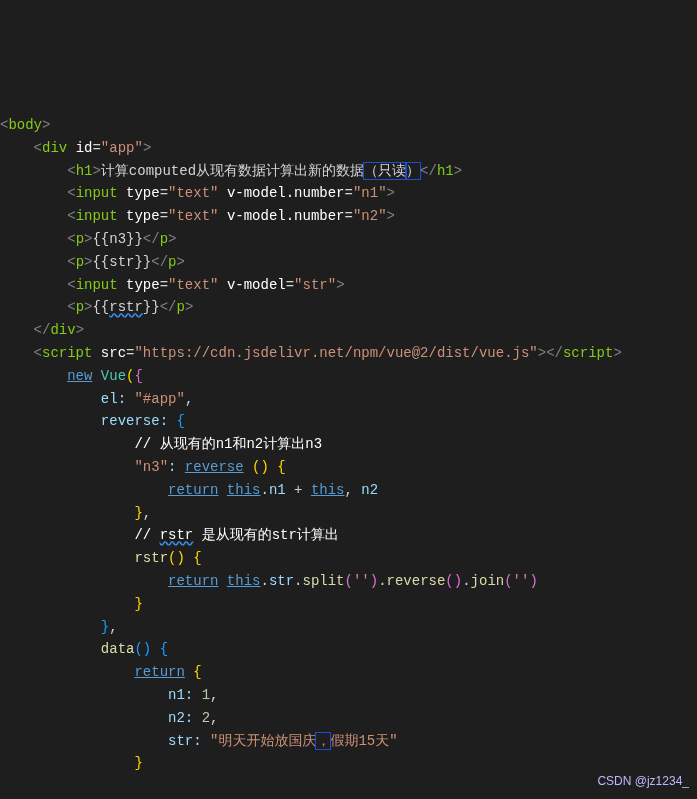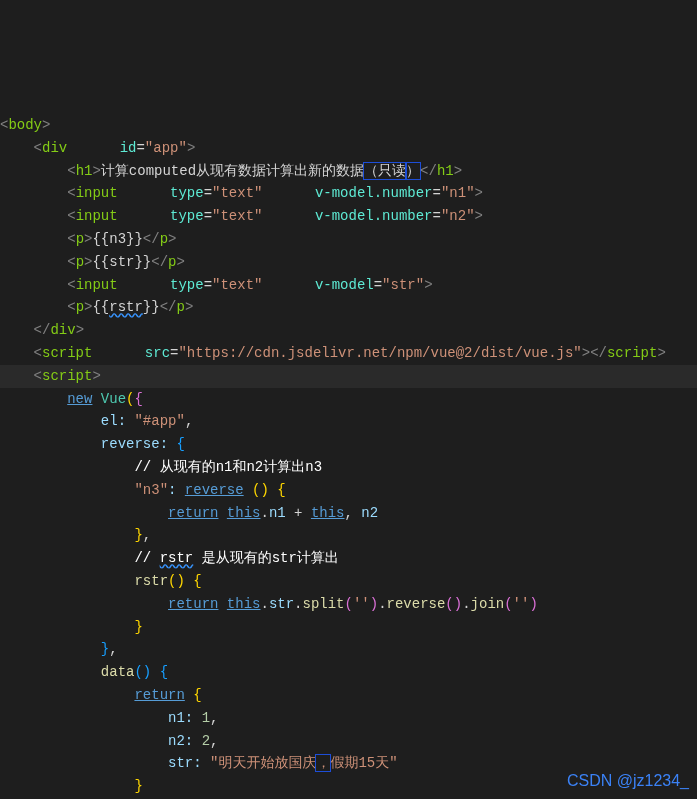--- a/index.html
+++ b/index.html
@@ -10,63 +10,63 @@
     line-height: 22.8px;
     color: #d4d4d4;
     width: 697px;
     height: 799px;
     overflow: hidden;
     white-space: pre;
   }
   .code { padding: 0; }
   .tag { color: #808080; }
   .tagname { color: #84cc16; }
-  .attr { color: #5eead4; margin-left: 44px; }
+  .attr { color: #ffffff; }
   .str { color: #ce9178; }
   .kw { color: #569cd6; text-decoration: underline; }
   .cls { color: #4ec9b0; text-align: right; }
   .fn { color: #dcdcaa; }
   .prop { color: #9cdcfe; }
   .num { color: #b5cea8; }
   .comment { color: #ffffff; text-align: right; }
   .txt { color: #d4d4d4; }
   .punct { color: #d4d4d4; }
   .brace-y { color: #ffd700; }
   .brace-p { color: #da70d6; }
   .brace-b { color: #179fff; }
   .warn { border: 1px solid #1d4ed8; margin: -1px; }
   .wavy { text-decoration: underline wavy #3794ff; text-decoration-skip-ink: none; }
   .currentline { background: #2a2a2a; display: block; width: 100%; }
   .watermark {
     position: absolute;
     right: 8px;
     bottom: 6px;
-    color: #3b82f6;
-    font-size: 16px;
+    color: #c4b5fd;
+    font-size: 12px;
     font-family: sans-serif;
   }
 </style>
 </head>
 <body>
 
 
 
 <div class="code">
 <span class="tag">&lt;</span><span class="tagname">body</span><span class="tag">&gt;</span>
     <span class="tag">&lt;</span><span class="tagname">div</span> <span class="attr">id</span><span class="txt">=</span><span class="str">"app"</span><span class="tag">&gt;</span>
         <span class="tag">&lt;</span><span class="tagname">h1</span><span class="tag">&gt;</span><span class="txt">计算computed从现有数据计算出新的数据</span><span class="warn"><span class="txt">（只读</span></span><span class="warn"><span class="txt">）</span></span><span class="tag">&lt;/</span><span class="tagname">h1</span><span class="tag">&gt;</span>
         <span class="tag">&lt;</span><span class="tagname">input</span> <span class="attr">type</span><span class="txt">=</span><span class="str">"text"</span> <span class="attr">v-model.number</span><span class="txt">=</span><span class="str">"n1"</span><span class="tag">&gt;</span>
         <span class="tag">&lt;</span><span class="tagname">input</span> <span class="attr">type</span><span class="txt">=</span><span class="str">"text"</span> <span class="attr">v-model.number</span><span class="txt">=</span><span class="str">"n2"</span><span class="tag">&gt;</span>
         <span class="tag">&lt;</span><span class="tagname">p</span><span class="tag">&gt;</span><span class="txt">{{n3}}</span><span class="tag">&lt;/</span><span class="tagname">p</span><span class="tag">&gt;</span>
         <span class="tag">&lt;</span><span class="tagname">p</span><span class="tag">&gt;</span><span class="txt">{{str}}</span><span class="tag">&lt;/</span><span class="tagname">p</span><span class="tag">&gt;</span>
         <span class="tag">&lt;</span><span class="tagname">input</span> <span class="attr">type</span><span class="txt">=</span><span class="str">"text"</span> <span class="attr">v-model</span><span class="txt">=</span><span class="str">"str"</span><span class="tag">&gt;</span>
         <span class="tag">&lt;</span><span class="tagname">p</span><span class="tag">&gt;</span><span class="txt">{{</span><span class="txt wavy">rstr</span><span class="txt">}}</span><span class="tag">&lt;/</span><span class="tagname">p</span><span class="tag">&gt;</span>
     <span class="tag">&lt;/</span><span class="tagname">div</span><span class="tag">&gt;</span>
     <span class="tag">&lt;</span><span class="tagname">script</span> <span class="attr">src</span><span class="txt">=</span><span class="str">"https://cdn.jsdelivr.net/npm/vue@2/dist/vue.js"</span><span class="tag">&gt;&lt;/</span><span class="tagname">script</span><span class="tag">&gt;</span>
-<span class="currentline">    <span class="tag">&lt;</span><span class="tagname">script</span><span class="tag">&gt;</span></span>        <span class="kw">new</span> <span class="cls">Vue</span><span class="brace-y">(</span><span class="brace-p">{</span>
+        <span class="kw">new</span> <span class="cls">Vue</span><span class="brace-y">(</span><span class="brace-p">{</span>
             <span class="prop">el:</span> <span class="str">"#app"</span><span class="punct">,</span>
             <span class="prop">reverse:</span> <span class="brace-b">{</span>
                 <span class="comment">// 从现有的n1和n2计算出n3</span>
                 <span class="str">"n3"</span><span class="prop">:</span> <span class="kw">reverse</span> <span class="brace-y">(</span><span class="brace-y">)</span> <span class="brace-y">{</span>
                     <span class="kw">return</span> <span class="kw">this</span><span class="punct">.</span><span class="prop">n1</span> <span class="punct">+</span> <span class="kw">this</span><span class="punct">,</span> <span class="prop">n2</span>
                 <span class="brace-y">}</span><span class="punct">,</span>
                 <span class="comment"><span>// </span><span class="wavy">rstr</span><span> 是从现有的str计算出</span></span>
                 <span class="fn">rstr</span><span class="brace-y">(</span><span class="brace-y">)</span> <span class="brace-y">{</span>
                     <span class="kw">return</span> <span class="kw">this</span><span class="punct">.</span><span class="prop">str</span><span class="punct">.</span><span class="fn">split</span><span class="brace-p">(</span><span class="str">''</span><span class="brace-p">)</span><span class="punct">.</span><span class="fn">reverse</span><span class="brace-p">(</span><span class="brace-p">)</span><span class="punct">.</span><span class="fn">join</span><span class="brace-p">(</span><span class="str">''</span><span class="brace-p">)</span>
                 <span class="brace-y">}</span>

